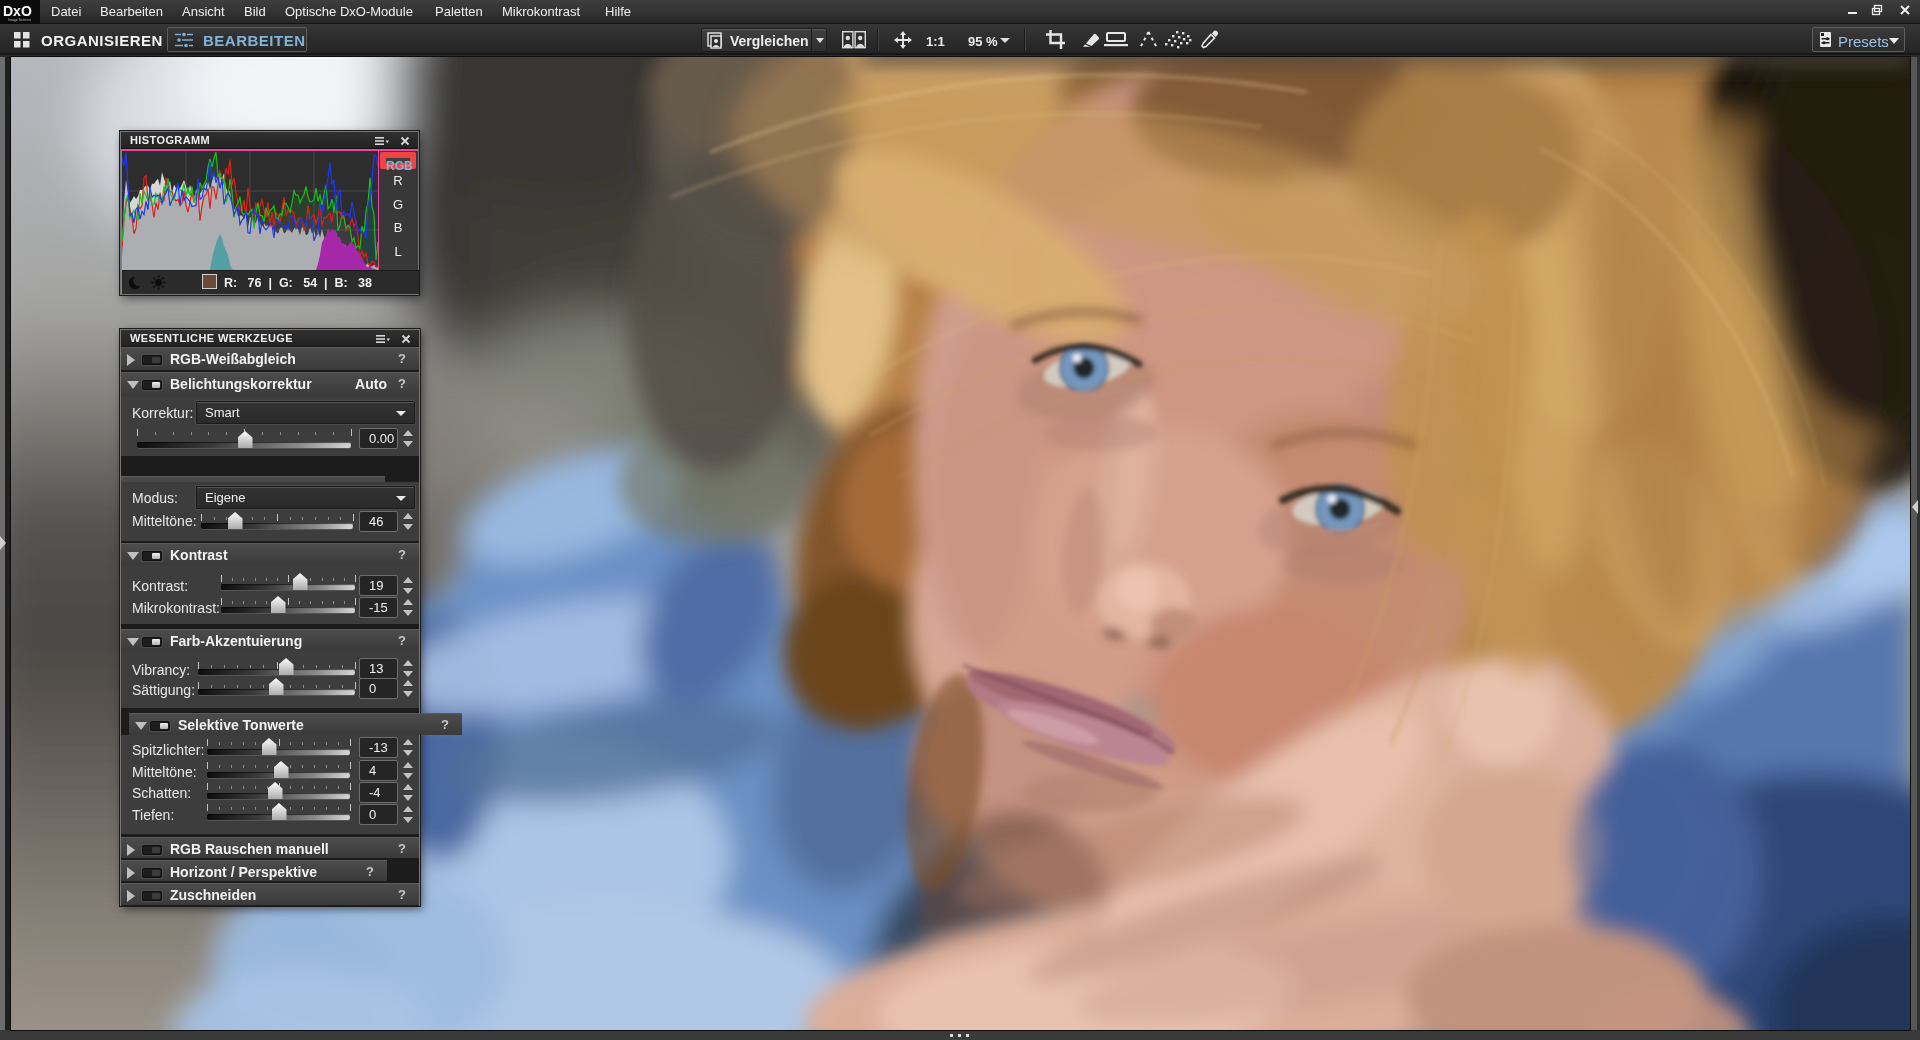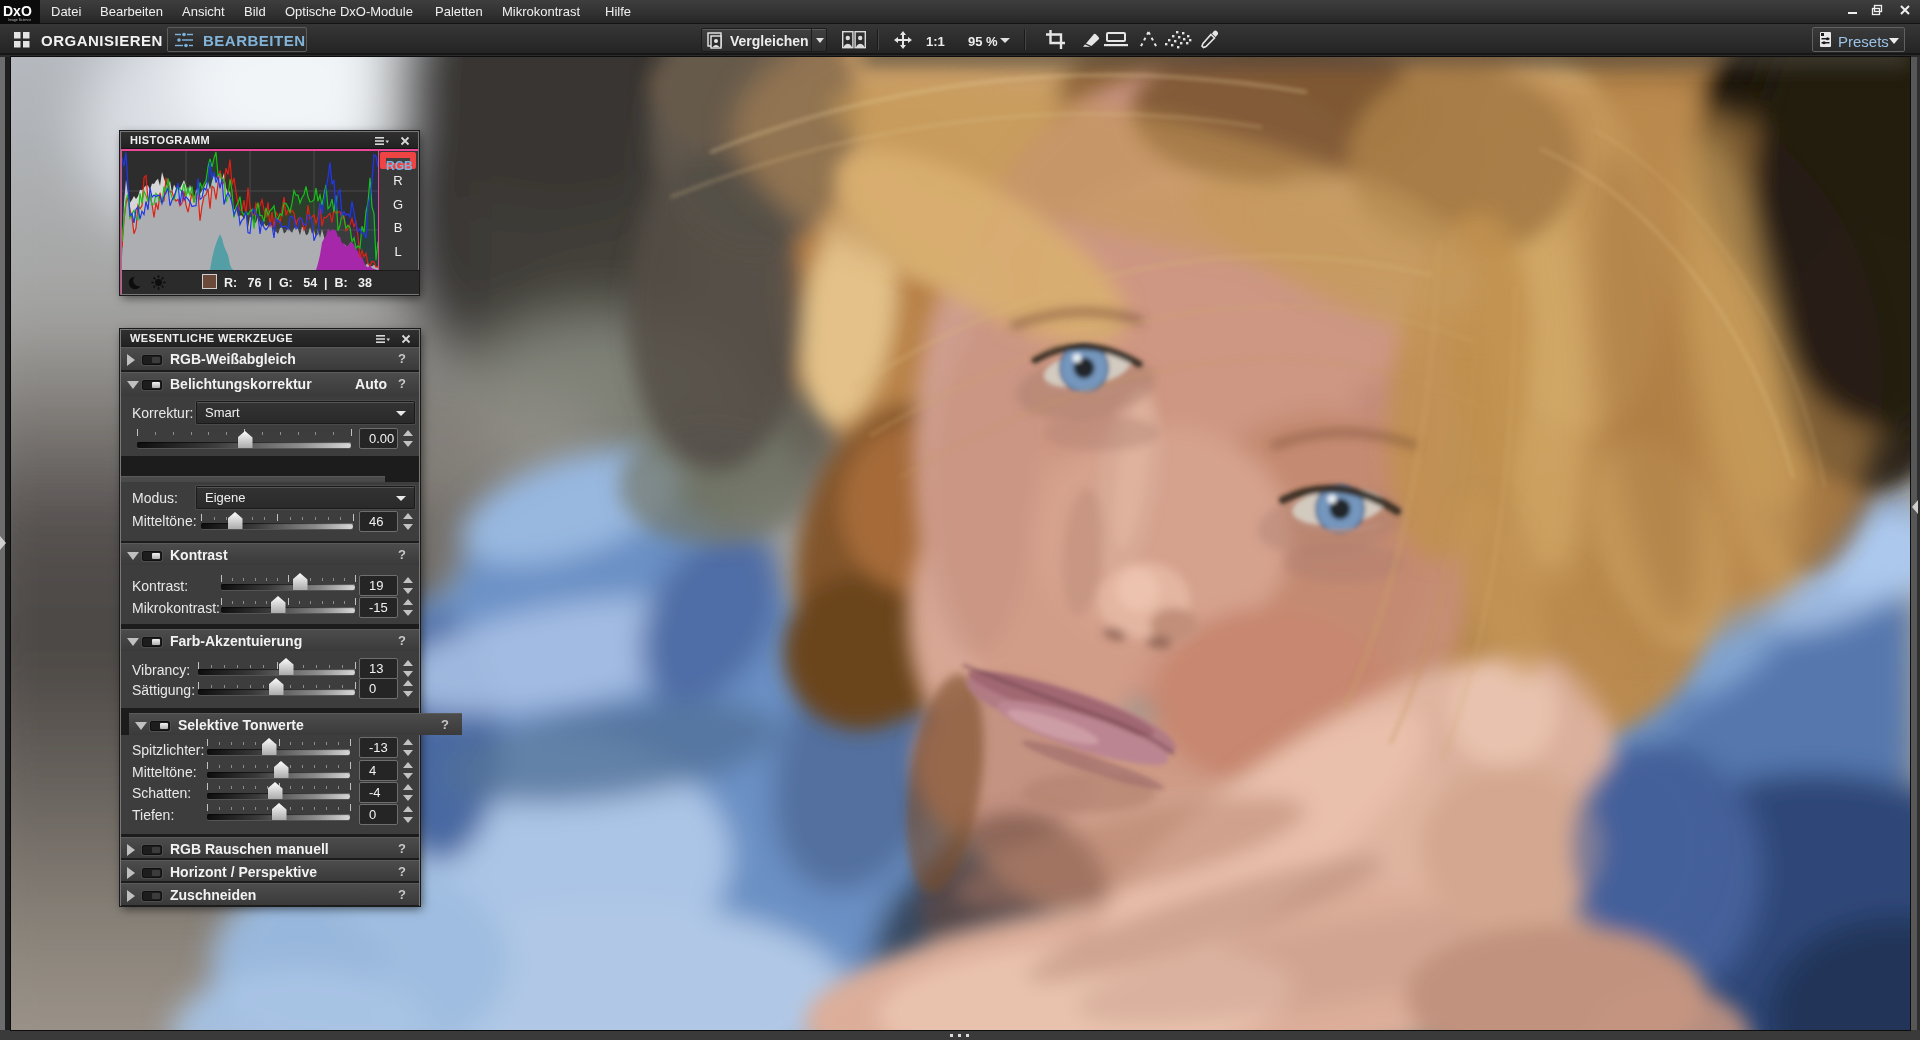--- a/index.html
+++ b/index.html
@@ -732,21 +732,21 @@
       </div>
     </div>
 <div class="sechead abs" style="left:0;top:507px;width:298px;height:21px">
 <div class="tri" style="left:6px;top:6px;border-top:6px solid transparent;border-bottom:6px solid transparent;border-left:8px solid #c0c0c0"></div>
 <div class="toggle" style="top:7px">
         <div class="knob koff"></div>
       </div>
 <span class="hdrlbl">RGB Rauschen manuell</span>
 <span class="qmark" style="top:3px">?</span>
 </div>
-<div class="sechead abs" style="left:0;top:530px;width:298px;height:21px">
+<div class="sechead abs" style="left:0;top:530px;width:266px;height:21px">
 <div class="tri" style="left:6px;top:6px;border-top:6px solid transparent;border-bottom:6px solid transparent;border-left:8px solid #c0c0c0"></div>
 <div class="toggle" style="top:7px">
         <div class="knob koff"></div>
       </div>
 <span class="hdrlbl">Horizont / Perspektive</span>
 <span class="qmark" style="top:3px">?</span>
 </div>
 <div class="sechead abs" style="left:0;top:553px;width:298px;height:22px">
 <div class="tri" style="left:6px;top:6px;border-top:6px solid transparent;border-bottom:6px solid transparent;border-left:8px solid #c0c0c0"></div>
 <div class="toggle" style="top:7px">

